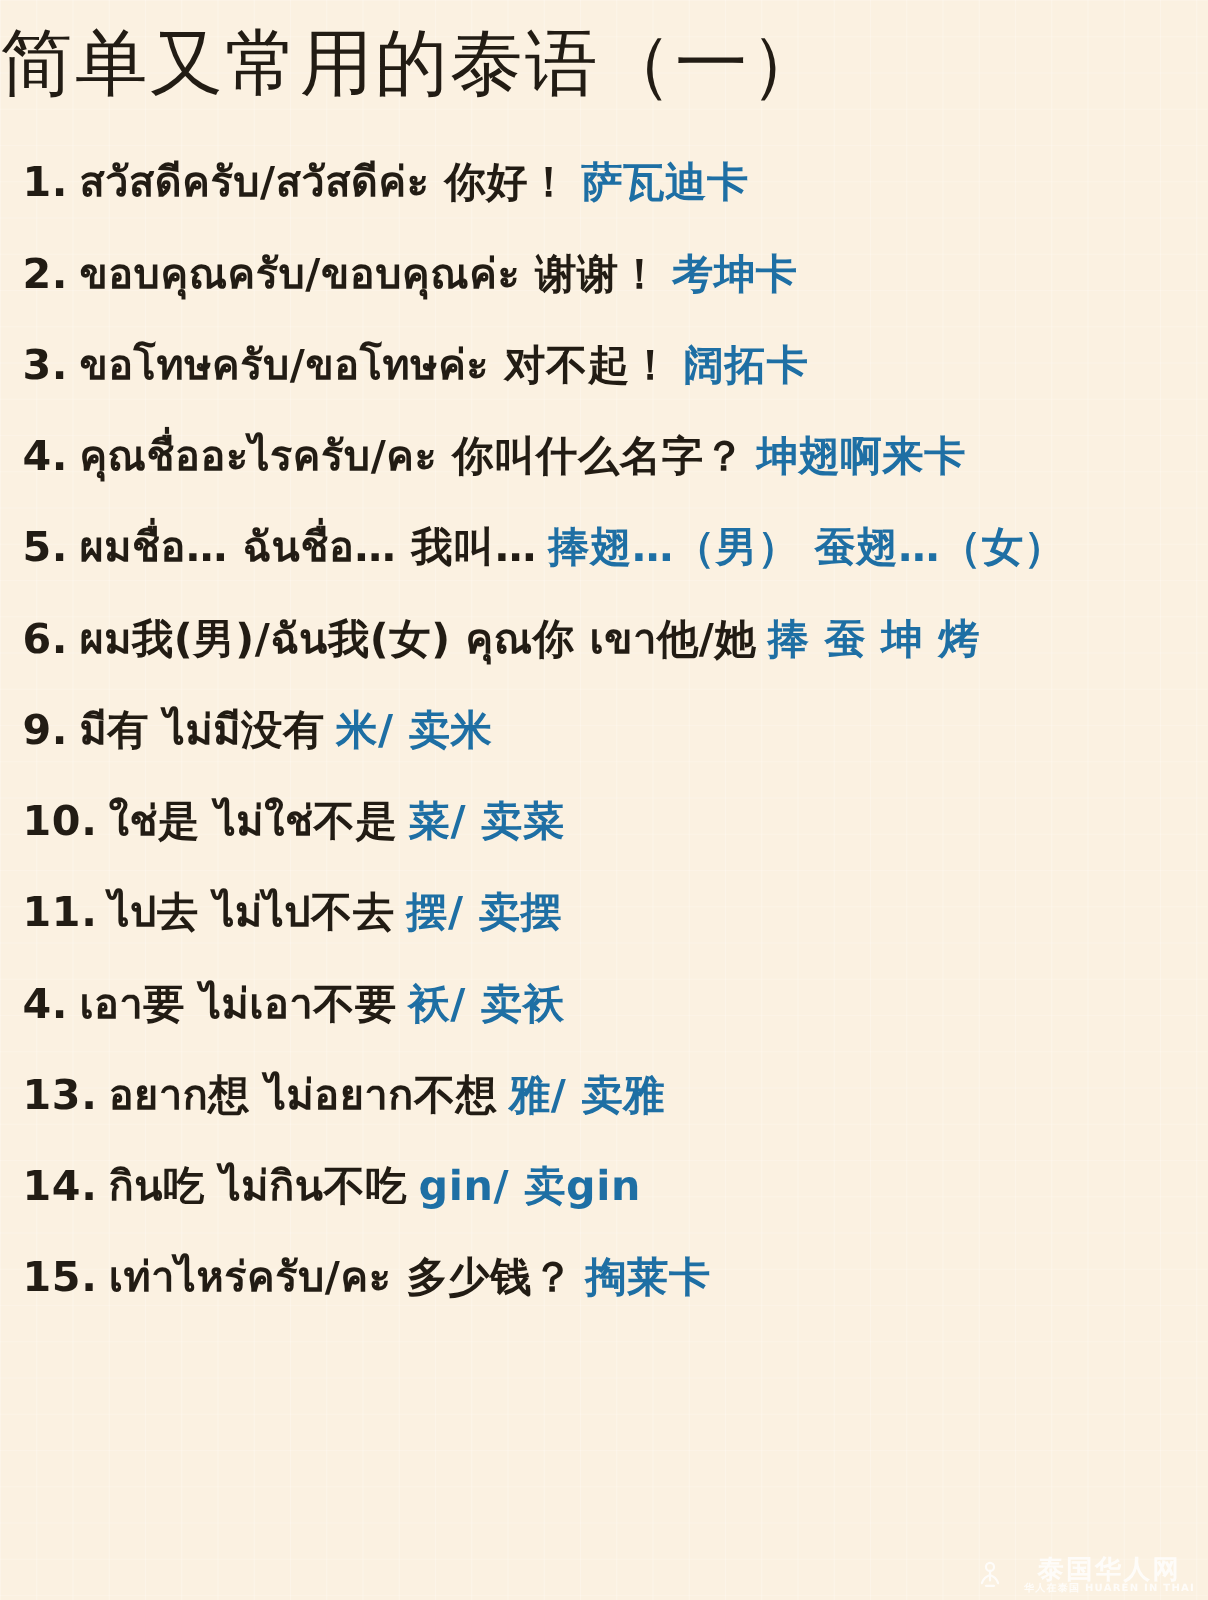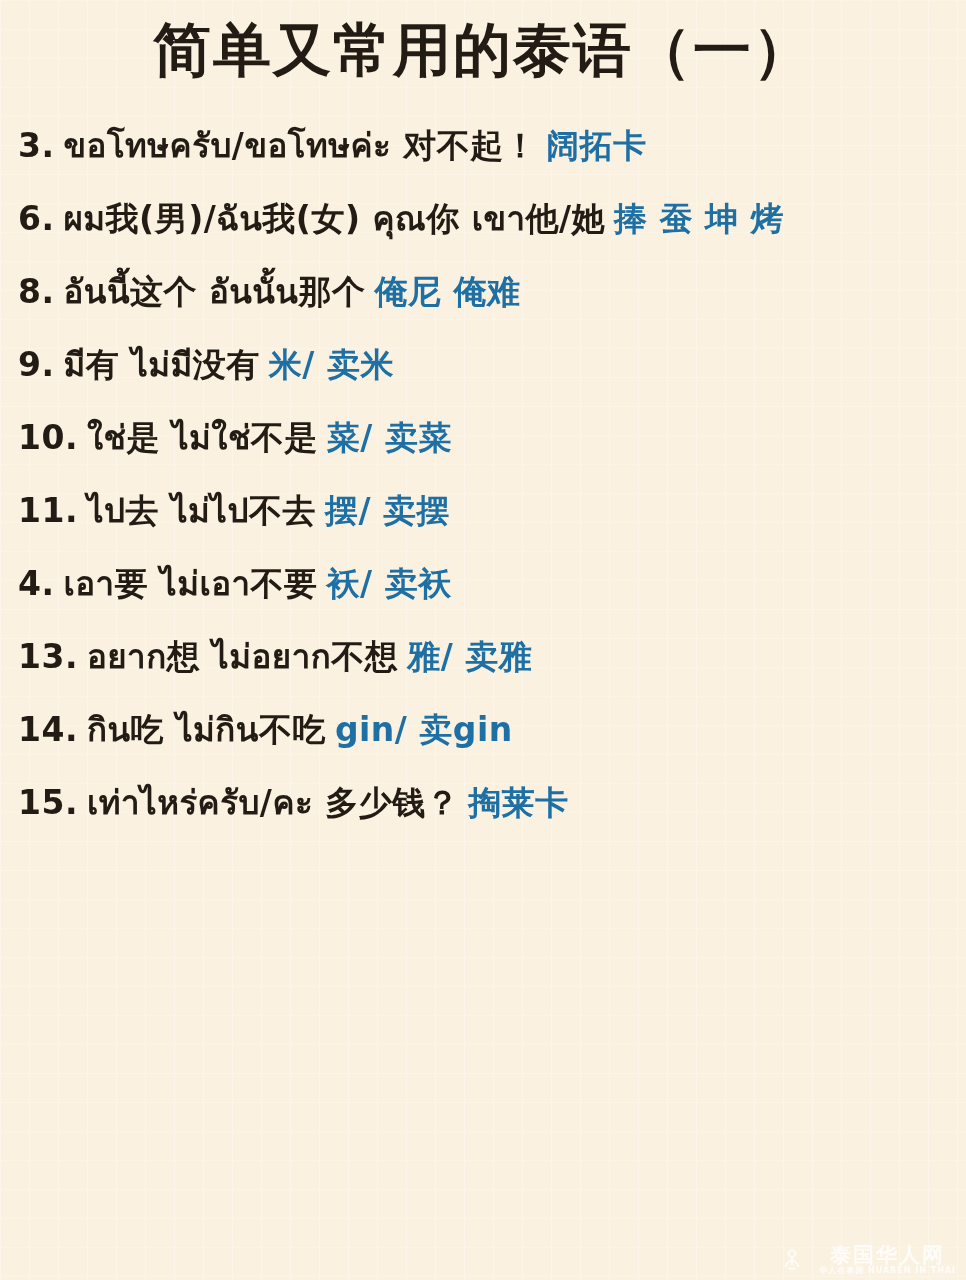--- a/index.html
+++ b/index.html
@@ -19,24 +19,23 @@
     background-image:
       linear-gradient(90deg, rgba(255,255,255,0.25) 1px, transparent 1px),
       linear-gradient(rgba(255,255,255,0.18) 1px, transparent 1px);
     background-size: 29px 29px;
     font-family: "DejaVu Sans", sans-serif;
     color: var(--ink);
     position: relative;
   }
   .title {
     margin-top: 10px;
-    text-align: center;
     font-size: 58px;
     line-height: 80px;
-    font-weight: 700;
+    font-weight: 400;
     letter-spacing: 2px;
     color: var(--ink);
   }
   .phrase-list {
     margin-top: 24px;
     padding: 0 14px 0 18px;
   }
   .item {
     font-size: 33px;
     font-weight: 700;
@@ -81,27 +80,36 @@
     text-align: right;
   }
 </style>
 </head>
 <body>
 
 <h1 class="title">简单又常用的泰语（一）</h1>
 
 <div class="phrase-list">
   <div class="item">
+    <span class="num">1.</span><span class="th">สวัสดีครับ/สวัสดีค่ะ 你好！</span><span class="py">萨瓦迪卡</span>
+  </div>
+  <div class="item">
+    <span class="num">2.</span><span class="th">ขอบคุณครับ/ขอบคุณค่ะ 谢谢！</span><span class="py">考坤卡</span>
+  </div>
+  <div class="item">
     <span class="num">3.</span><span class="th">ขอโทษครับ/ขอโทษค่ะ 对不起！</span><span class="py">阔拓卡</span>
   </div>
   <div class="item">
-    <span class="num">6.</span><span class="th">ผม我(男)/ฉัน我(女) คุณ你 เขา他/她</span><span class="py">捧 蚕 坤 烤</span>
+    <span class="num">4.</span><span class="th">คุณชื่ออะไรครับ/คะ 你叫什么名字？</span><span class="py">坤翅啊来卡</span>
   </div>
   <div class="item">
-    <span class="num">8.</span><span class="th">อันนี้这个 อันนั้น那个</span><span class="py">俺尼 俺难</span>
+    <span class="num">5.</span><span class="th">ผมชื่อ… ฉันชื่อ… 我叫…</span><span class="py">捧翅…（男） 蚕翅…（女）</span>
+  </div>
+  <div class="item">
+    <span class="num">6.</span><span class="th">ผม我(男)/ฉัน我(女) คุณ你 เขา他/她</span><span class="py">捧 蚕 坤 烤</span>
   </div>
   <div class="item">
     <span class="num">9.</span><span class="th">มี有 ไม่มี没有</span><span class="py">米/ 卖米</span>
   </div>
   <div class="item">
     <span class="num">10.</span><span class="th">ใช่是 ไม่ใช่不是</span><span class="py">菜/ 卖菜</span>
   </div>
   <div class="item">
     <span class="num">11.</span><span class="th">ไป去 ไม่ไป不去</span><span class="py">摆/ 卖摆</span>
   </div>

